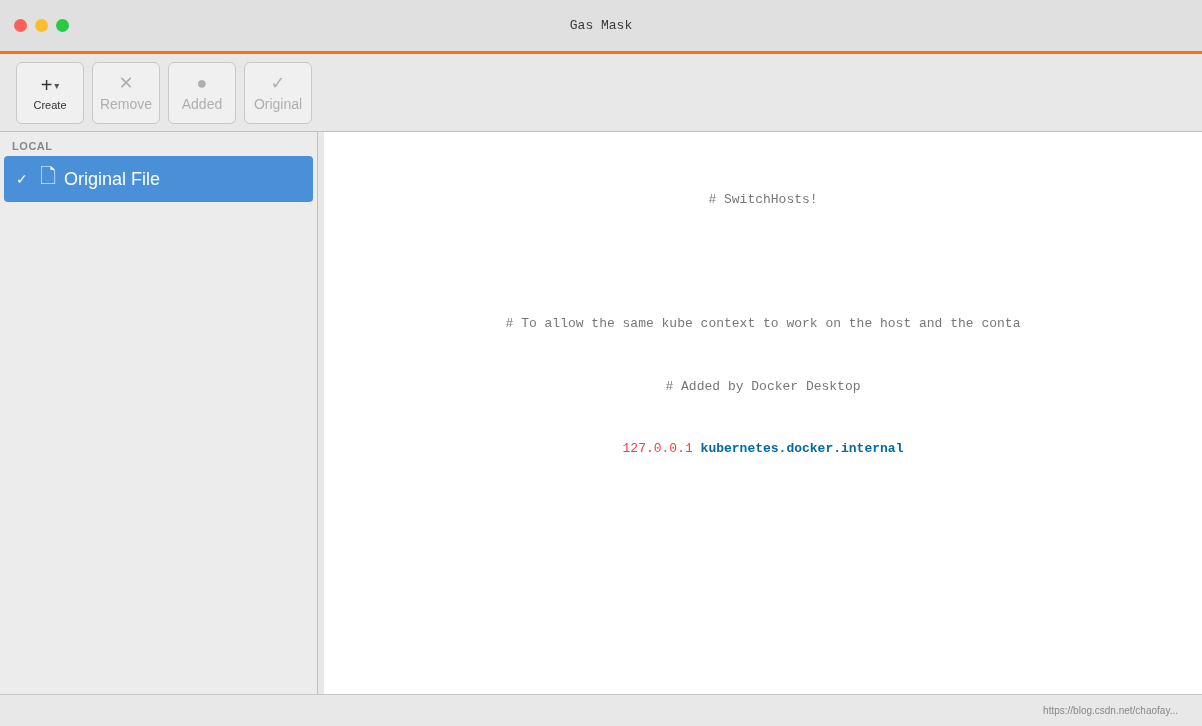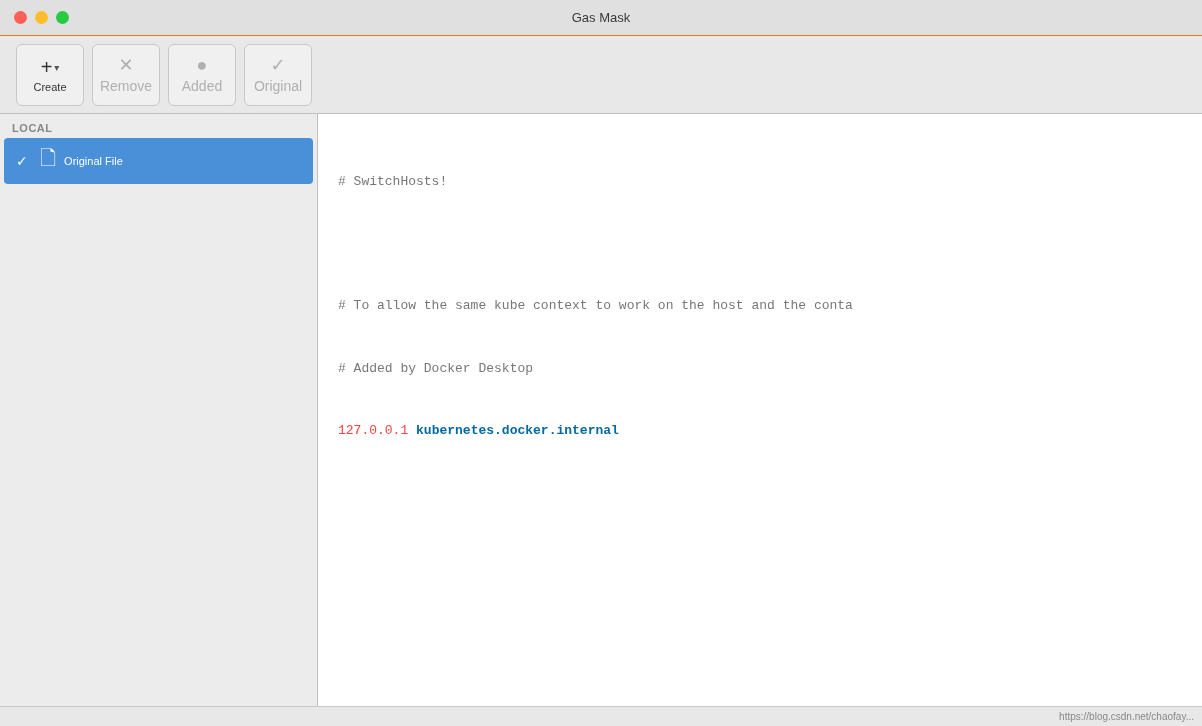--- a/index.html
+++ b/index.html
@@ -13,28 +13,29 @@
       height: 726px;
       background: #e8e8e8;
       font-family: -apple-system, BlinkMacSystemFont, "Helvetica Neue", Arial, sans-serif;
       overflow: hidden;
       display: flex;
       flex-direction: column;
     }
 
     
     .title-bar {
-      height: 36px;
+      height: 54px;
       background: #e0e0e0;
       display: flex;
       align-items: center;
       justify-content: center;
       position: relative;
-      border-bottom: 1px solid #f97316;
-      flex-shrink: 0;
+      border-bottom: 3px solid #f97316;
+      flex-shrink: 0;
+      font-family: Liberation Mono, monospace;
     }
 
     .title-bar-buttons {
       position: absolute;
       left: 14px;
       display: flex;
       gap: 8px;
       align-items: center;
     }
 
@@ -137,20 +138,21 @@
     .create-label {
       font-size: 11px;
       color: #333;
     }
 
     
     .main-content {
       display: flex;
       flex: 1;
       overflow: hidden;
+      gap: 6px;
     }
 
     
     .sidebar {
       width: 318px;
       background: #ececec;
       border-right: 1px solid #c0c0c0;
       flex-shrink: 0;
       display: flex;
       flex-direction: column;
@@ -195,35 +197,36 @@
       font-size: 20px;
       color: #555;
       flex-shrink: 0;
     }
 
     .sidebar-item.active .file-icon {
       color: white;
     }
 
     .sidebar-item .item-label {
-      font-size: 11px;
+      font-size: 18px;
       color: #222;
     }
 
     .sidebar-item.active .item-label {
       color: white;
       font-weight: 500;
     }
 
     
     .editor-area {
       flex: 1;
       background: #ffffff;
       overflow: auto;
       padding: 16px 20px;
+      text-align: center;
     }
 
     .code-content {
       font-family: "Menlo", "Monaco", "Courier New", monospace;
       font-size: 13px;
       line-height: 1.6;
       white-space: pre;
     }
 
     .code-comment {
@@ -234,27 +237,27 @@
       color: #ef4444;
     }
 
     .code-host {
       color: #0369a1;
       font-weight: 600;
     }
 
     
     .status-bar {
-      height: 20px;
+      height: 32px;
       background: #e8e8e8;
       border-top: 1px solid #c8c8c8;
       display: flex;
       align-items: center;
       justify-content: flex-end;
-      padding: 0 8px;
+      padding: 0 24px;
       flex-shrink: 0;
     }
 
     .status-bar-url {
       font-size: 10px;
       color: #888;
     }
   </style>
 </head>
 <body>

